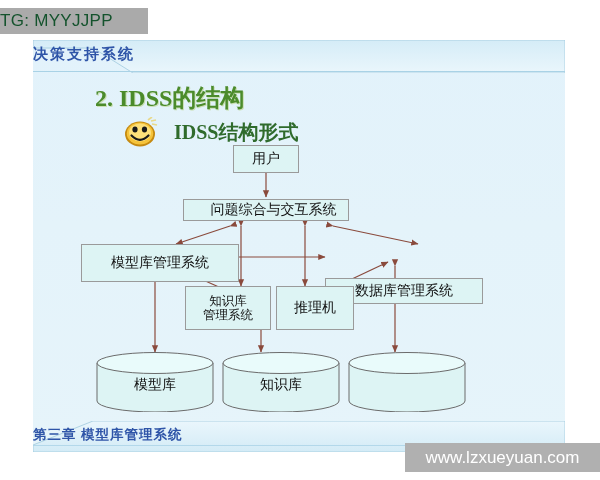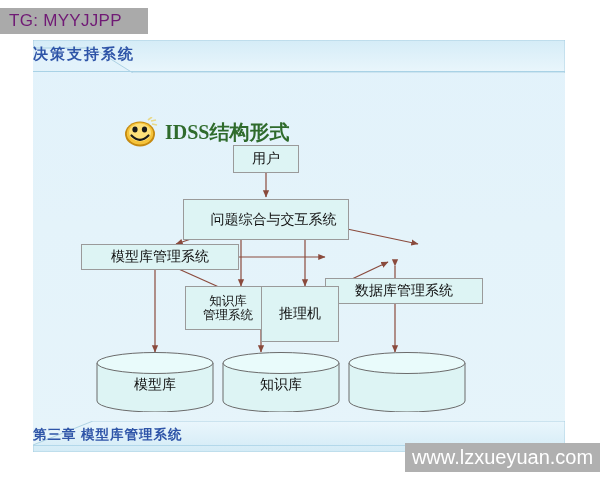--- a/index.html
+++ b/index.html
@@ -16,26 +16,25 @@
   }
 
   
   #tg-tag {
     position: absolute;
     left: 0px;
     top: 8px;
     width: 148px;
     height: 26px;
     background: #aaaaaa;
-    color: #701a75;
+    color: #14532d;
     font-size: 17px;
     font-family: "Liberation Sans", sans-serif;
     display: flex;
     align-items: center;
-    padding-left: 9px;
     box-sizing: border-box;
     letter-spacing: 0.3px;
   }
 
   
   #slide {
     position: absolute;
     left: 33px;
     top: 40px;
     width: 532px;
@@ -91,21 +90,21 @@
     color: #4b8b2b;
     white-space: nowrap;
     text-shadow: 1px 1px 0 #c9dfb4;
   }
   #heading-2-wrap {
     position: absolute;
     left: 88px;
     top: 76px;
     display: flex;
     align-items: center;
-    gap: 4px;
+    gap: 13px;
   }
   #heading-2 {
     font-family: "Liberation Serif", serif;
     font-size: 20px;
     font-weight: bold;
     color: #2f6b2c;
     white-space: nowrap;
   }
   #smiley {
     width: 40px;
@@ -164,21 +163,21 @@
 
   
   #watermark {
     position: absolute;
     left: 405px;
     top: 443px;
     width: 195px;
     height: 29px;
     background: #b0b0b0;
     color: #ffffff;
-    font-size: 20px;
+    font-size: 17px;
     display: flex;
     align-items: center;
     justify-content: center;
     font-family: "Liberation Sans", sans-serif;
   }
 </style>
 </head>
 <body>
 
 <div id="tg-tag">TG: MYYJJPP</div>
@@ -194,20 +193,21 @@
       <linearGradient id="bandgrad2" x1="0" y1="0" x2="0" y2="1">
         <stop offset="0%" stop-color="#eaf6fc"></stop>
         <stop offset="100%" stop-color="#d3ebf6"></stop>
       </linearGradient>
     </defs>
     <polygon points="0,0 532,0 532,33 100,33 60,8 0,8" fill="url(#bandgrad)" stroke="#9fc9dd" stroke-width="0.8"></polygon>
     <line x1="0" y1="31.5" x2="532" y2="31.5" stroke="#a9d2e6" stroke-width="1"></line>
   </svg>
   <div class="band-title" id="header-title">决策支持系统</div>
 
+  <div id="heading-1">2.  IDSS的结构</div>
 
   <div id="heading-2-wrap">
     <svg id="smiley" viewBox="0 0 40 32">
       <g>
         <path d="M27 3 L31 0 M30 4 L35 3 M31 7 L36 8" stroke="#e8d98a" stroke-width="1.6" fill="none"></path>
         <ellipse cx="19" cy="17" rx="15" ry="12.5" fill="#c58a10"></ellipse>
         <ellipse cx="19" cy="16.5" rx="13.2" ry="11" fill="#f5c33a"></ellipse>
         <ellipse cx="19" cy="15.5" rx="11" ry="9" fill="#fde07a"></ellipse>
         <ellipse cx="14" cy="12.5" rx="2.6" ry="2.9" fill="#1a1a1a"></ellipse>
         <ellipse cx="23.5" cy="12.5" rx="2.6" ry="2.9" fill="#1a1a1a"></ellipse>
@@ -246,32 +246,32 @@
       <line x1="228" y1="290" x2="228" y2="312"></line>
 
       <line x1="362" y1="226" x2="362" y2="312"></line>
     </g>
   </svg>
 
   <div id="diagram">
 
     <div class="node one-line" style="left:200px; top:105px; width:66px; height:28px;">用户</div>
 
-    <div class="node one-line" style="left:150px; top:159px; width:166px; height:41px;padding-left:15px;">问题综合与交互系统</div>
-
-    <div class="node one-line" style="left:48px; top:204px; width:158px; height:26px;">模型库管理系统</div>
+    <div class="node one-line" style="left:150px; top:159px; width:166px; height:22px;padding-left:15px;">问题综合与交互系统</div>
+
+    <div class="node one-line" style="left:48px; top:204px; width:158px; height:38px;">模型库管理系统</div>
 
     <div class="node one-line" style="left:292px; top:204px; width:158px; height:26px;margin-top:34px;">数据库管理系统</div>
 
     <div class="node small" style="left:152px; top:246px; width:86px; height:44px; flex-direction:column;">
       <span>知识库</span>
       <span>管理系统</span>
     </div>
 
-    <div class="node one-line" style="left:228px; top:246px; width:78px; height:56px;">推理机</div>
+    <div class="node one-line" style="left:243px; top:246px; width:78px; height:44px;">推理机</div>
 
     <div class="cyl" style="left:62px; top:312px; width:120px; height:60px;">
       <svg viewBox="0 0 120 60" width="120" height="60">
         <path d="M2,11 L2,49 A58,11 0 0 0 118,49 L118,11 Z" fill="#ddf4f4" stroke="#6b6b6b" stroke-width="1"></path>
         <ellipse cx="60" cy="11" rx="58" ry="10.5" fill="#e9fbfb" stroke="#6b6b6b" stroke-width="1"></ellipse>
       </svg>
       <div class="cyl-label" style="top:24px;">模型库</div>
     </div>
 
     <div class="cyl" style="left:188px; top:312px; width:120px; height:60px;">

